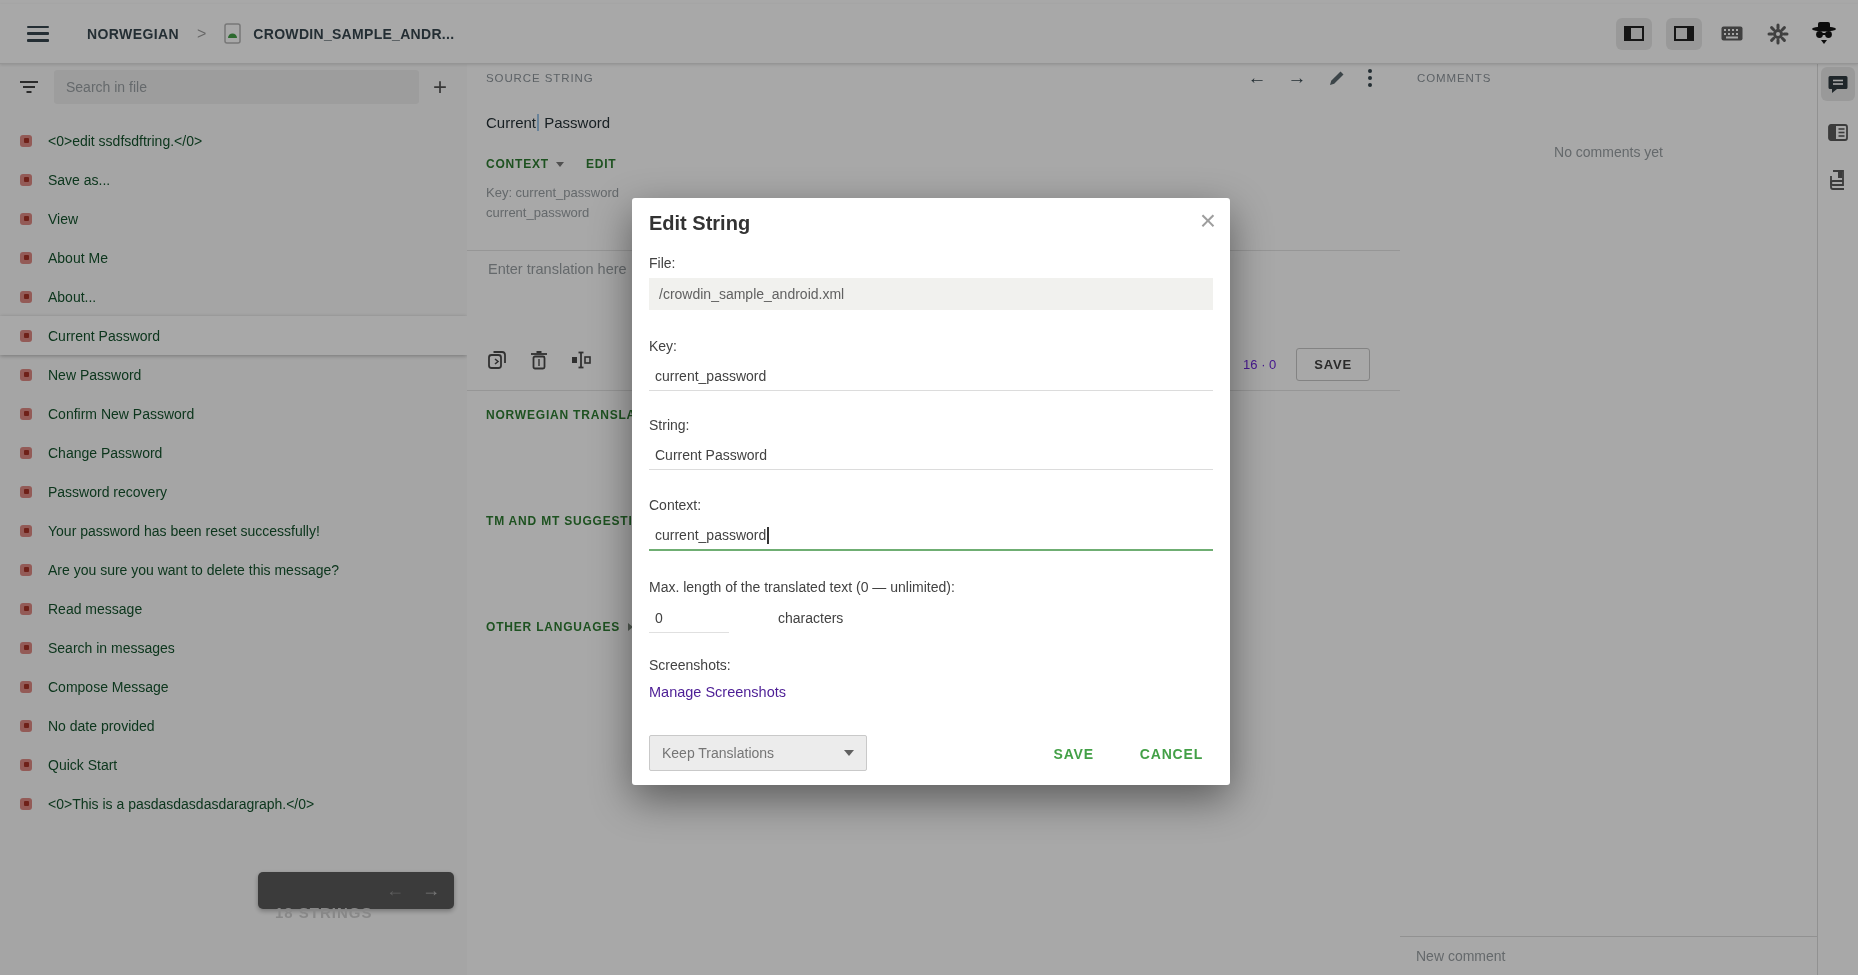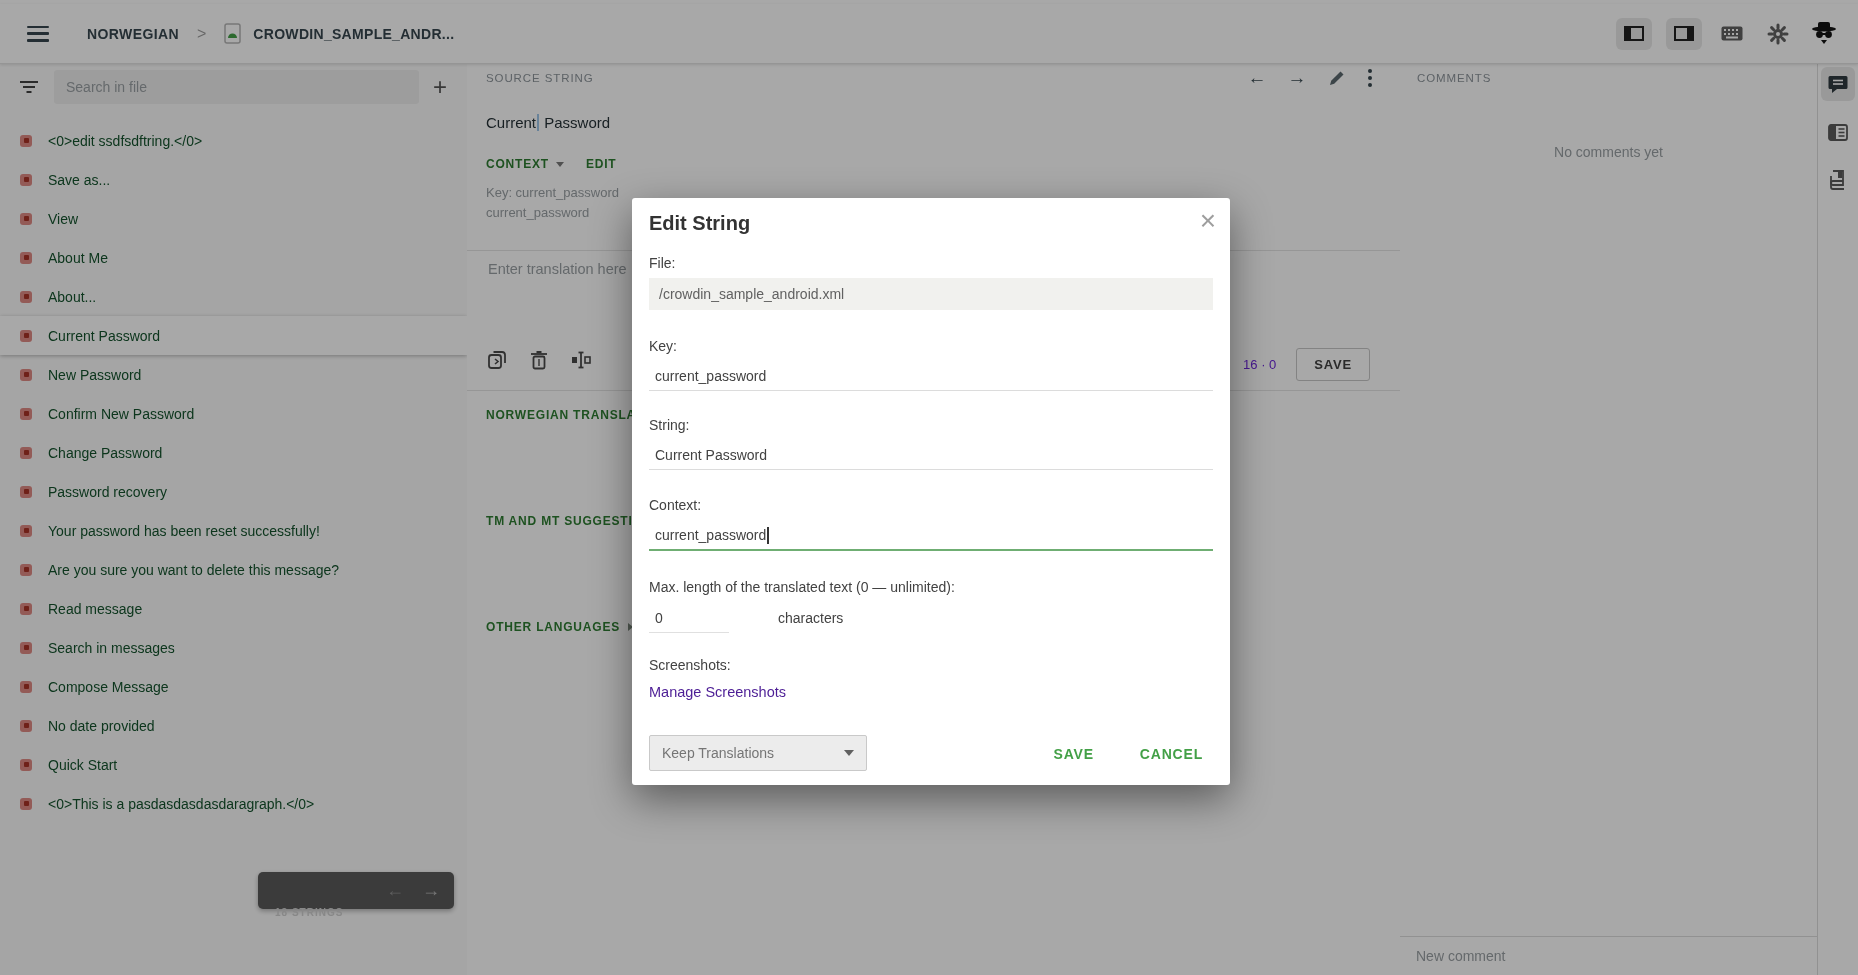--- a/index.html
+++ b/index.html
@@ -32,21 +32,21 @@
   .add-btn{flex:none;margin-right:20px;font-size:24px;color:#555;cursor:pointer;line-height:1;}
   .string-list{margin-top:6px;}
   .srow{height:39px;display:flex;align-items:center;padding-left:20px;cursor:pointer;font-size:14px;color:#14532d;}
   .srow.selected{background:#fff;box-shadow:0 1px 4px rgba(0,0,0,.28);}
   .marker{flex:none;width:12px;height:12px;border-radius:3px;background:#e08a85;
           margin-right:16px;position:relative;}
   .marker::after{content:"";position:absolute;left:3.5px;top:3.5px;width:5px;height:5px;
           border-radius:1px;background:#a93226;}
   .count-pill{position:absolute;left:258px;top:872px;width:196px;height:37px;background:#5a5a5a;
           border-radius:5px;display:flex;align-items:center;box-shadow:0 2px 5px rgba(0,0,0,.3);}
-  .count-pill .cnt{margin-left:17px;font-size:10px;font-weight:bold;letter-spacing:1px;color:#cfcfcf;margin-top:44px;}
+  .count-pill .cnt{margin-left:17px;font-size:15px;font-weight:bold;letter-spacing:1px;color:#cfcfcf;margin-top:44px;}
   .count-pill .pag{margin-left:auto;margin-right:14px;display:flex;gap:18px;font-size:18px;}
   .pag .pl{color:#8f8f8f;cursor:pointer;} .pag .pr{color:#b5b5b5;cursor:pointer;}
   
   .main{position:absolute;left:467px;top:59px;width:933px;bottom:0;background:#fff;border-right:1px solid #ddd;}
   .panel-cap{font-size:11.5px;color:#8d959b;letter-spacing:.9px;}
   .main-head{position:absolute;left:19px;top:13px;}
   .nav-icons{position:absolute;right:24px;top:6px;display:flex;gap:14px;align-items:center;}
   .nav-icons .nv{width:26px;height:26px;display:flex;align-items:center;justify-content:center;
                  font-size:19px;color:#37474f;cursor:pointer;}
   .kebab{display:flex;flex-direction:column;gap:3px;cursor:pointer;padding:4px;}

